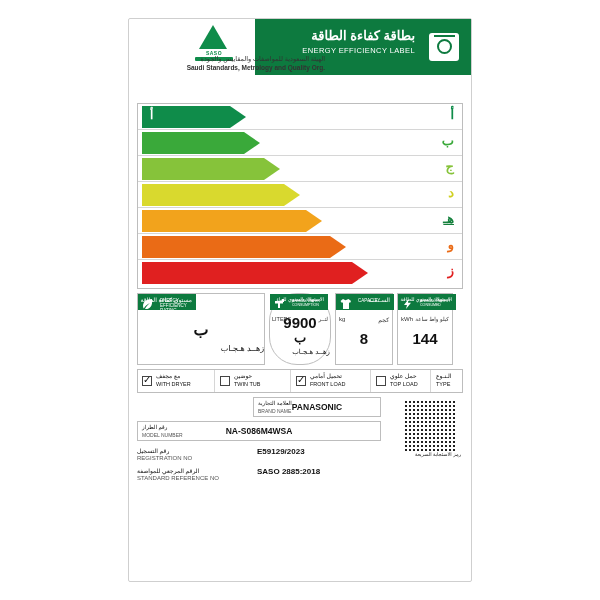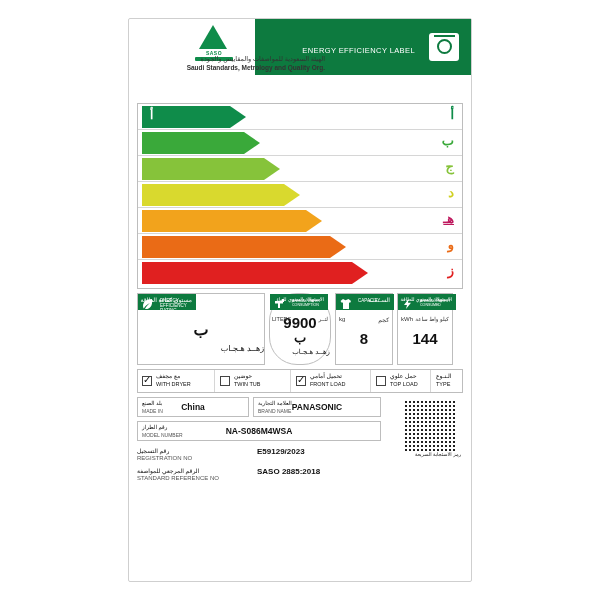--- a/index.html
+++ b/index.html
@@ -89,20 +89,21 @@
   .footer .en{position:absolute;left:0;right:0;top:19px;text-align:center;font-size:7px;color:#d12b2b;}
 </style>
 </head>
 <body>
 
 <div class="page">
   <div class="label">
 
     <div class="hdr">
       <div class="hdr-green">
+        <div class="t-ar">بطاقة كفاءة الطاقة</div>
         <div class="t-en">ENERGY EFFICIENCY LABEL</div>
         <div class="hdr-icon">
           <div class="bar"></div>
           <div class="circ"></div>
         </div>
       </div>
       <div class="saso-logo">
         <div class="saso-tri"></div>
         <div class="saso-txt">SASO</div>
         <div class="saso-bar"></div>
@@ -144,21 +145,21 @@
           <div class="tip" style="left:142px;border-left:16px solid #d9d92e;"></div>
         </div>
         <div class="gletter" style="color:#cfcf1f;">د</div>
         <div class="hline"></div>
       </div>
       <div class="grow">
         <div class="garrow">
           <div class="body" style="width:164px;background:#f2a31c;"></div>
           <div class="tip" style="left:164px;border-left:16px solid #f2a31c;"></div>
         </div>
-        <div class="gletter" style="color:#be185d;text-decoration:underline;">هـ</div>
+        <div class="gletter" style="color:#15803d;text-decoration:underline;">هـ</div>
         <div class="hline"></div>
       </div>
       <div class="grow">
         <div class="garrow">
           <div class="body" style="width:188px;background:#ea6b16;"></div>
           <div class="tip" style="left:188px;border-left:16px solid #ea6b16;"></div>
         </div>
         <div class="gletter" style="color:#ea6b16;">و</div>
         <div class="hline"></div>
       </div>
@@ -264,25 +265,20 @@
         <div class="en">TOP LOAD</div>
       </div>
       <div class="tdiv" style="left:292px;"></div>
       <div class="tcell" style="left:294px;width:30px;">
         <div class="ar" style="left:4px;">الـنـوع</div>
         <div class="en" style="left:4px;">TYPE</div>
       </div>
     </div>
 
     <div class="det">
-      <div class="dbox" style="left:0;top:0;width:112px;">
-        <div class="lab-ar">بلد الصنع</div>
-        <div class="lab-en">MADE IN</div>
-        <div class="val">China</div>
-      </div>
       <div class="dbox" style="left:116px;top:0;width:128px;">
         <div class="lab-ar">العلامة التجارية</div>
         <div class="lab-en">BRAND NAME</div>
         <div class="val">PANASONIC</div>
       </div>
       <div class="dbox" style="left:0;top:24px;width:244px;">
         <div class="lab-ar">رقم الطراز</div>
         <div class="lab-en">MODEL NUMBER</div>
         <div class="val">NA-S086M4WSA</div>
       </div>

